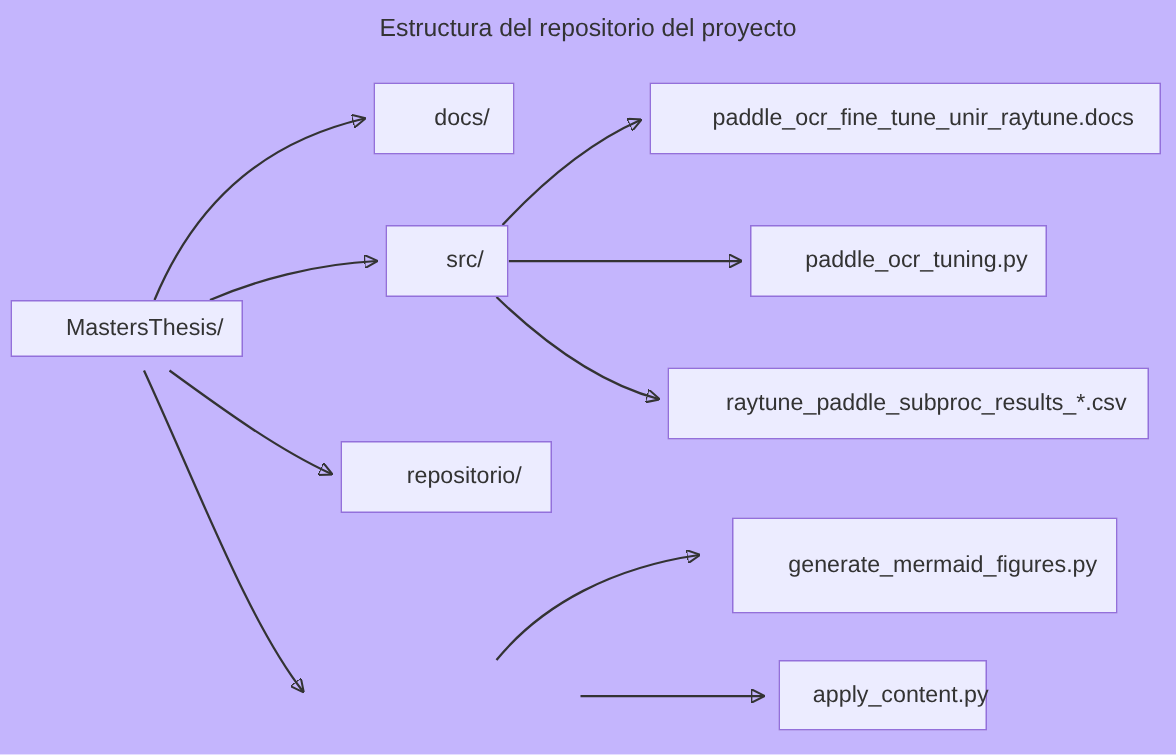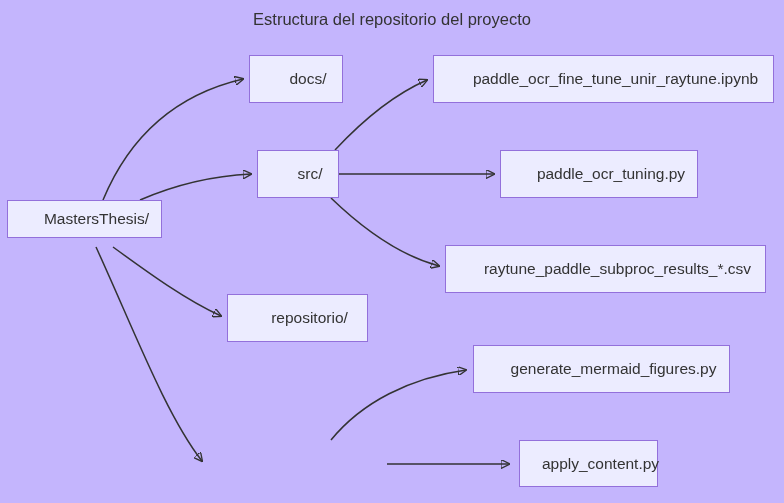--- a/index.html
+++ b/index.html
@@ -72,28 +72,28 @@
     <path d="M339,174 L494,174" marker-end="url(#arrow)"></path>
     <path d="M331,198 C360,226 398,255 439,266" marker-end="url(#arrow)"></path>
     <path d="M331,440 C362,402 410,378 466,370" marker-end="url(#arrow)"></path>
     <path d="M387,464 L509,464" marker-end="url(#arrow)"></path>
   </svg>
 
   <div class="node" style="left:7px;   top:200px; width:155px; height:38px">MastersThesis/</div>
 
   <div class="node" style="left:249px; top:55px;  width:94px;  height:48px">docs/</div>
 
-  <div class="node" style="left:433px; top:55px;  width:341px; height:48px">paddle_ocr_fine_tune_unir_raytune.ipynb</div>
+  <div class="node" style="left:433px; top:55px;  width:341px; height:48px">paddle_ocr_fine_tune_unir_raytune.docs</div>
 
   <div class="node" style="left:257px; top:150px; width:82px;  height:48px">src/</div>
 
   <div class="node" style="left:500px; top:150px; width:198px; height:48px">paddle_ocr_tuning.py</div>
 
   <div class="node" style="left:445px; top:245px; width:321px; height:48px">raytune_paddle_subproc_results_*.csv</div>
 
   <div class="node" style="left:227px; top:294px; width:141px; height:48px">repositorio/</div>
 
-  <div class="node" style="left:473px; top:345px; width:257px; height:48px">generate_mermaid_figures.py</div>
+  <div class="node" style="left:488px; top:345px; width:257px; height:64px">generate_mermaid_figures.py</div>
 
 
   <div class="node" style="left:519px; top:440px; width:139px; height:47px">apply_content.py</div>
 
 </div>
 
 </body></html>

